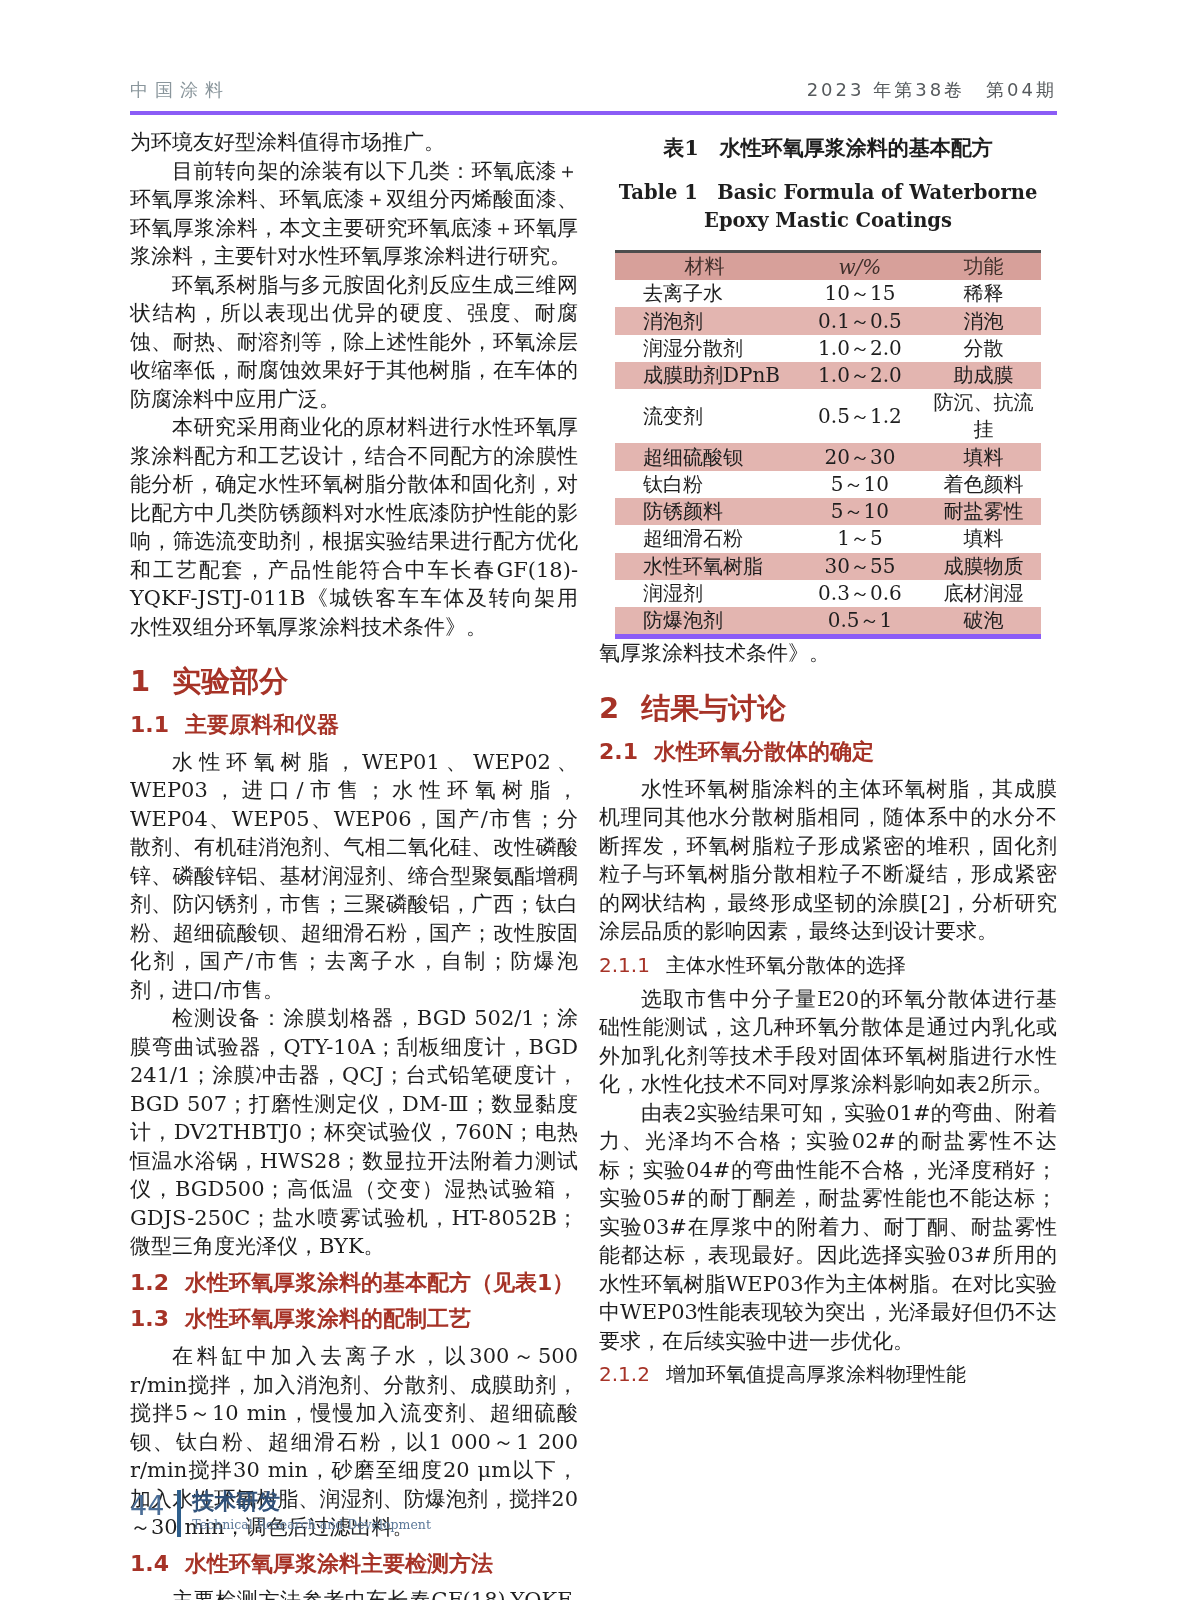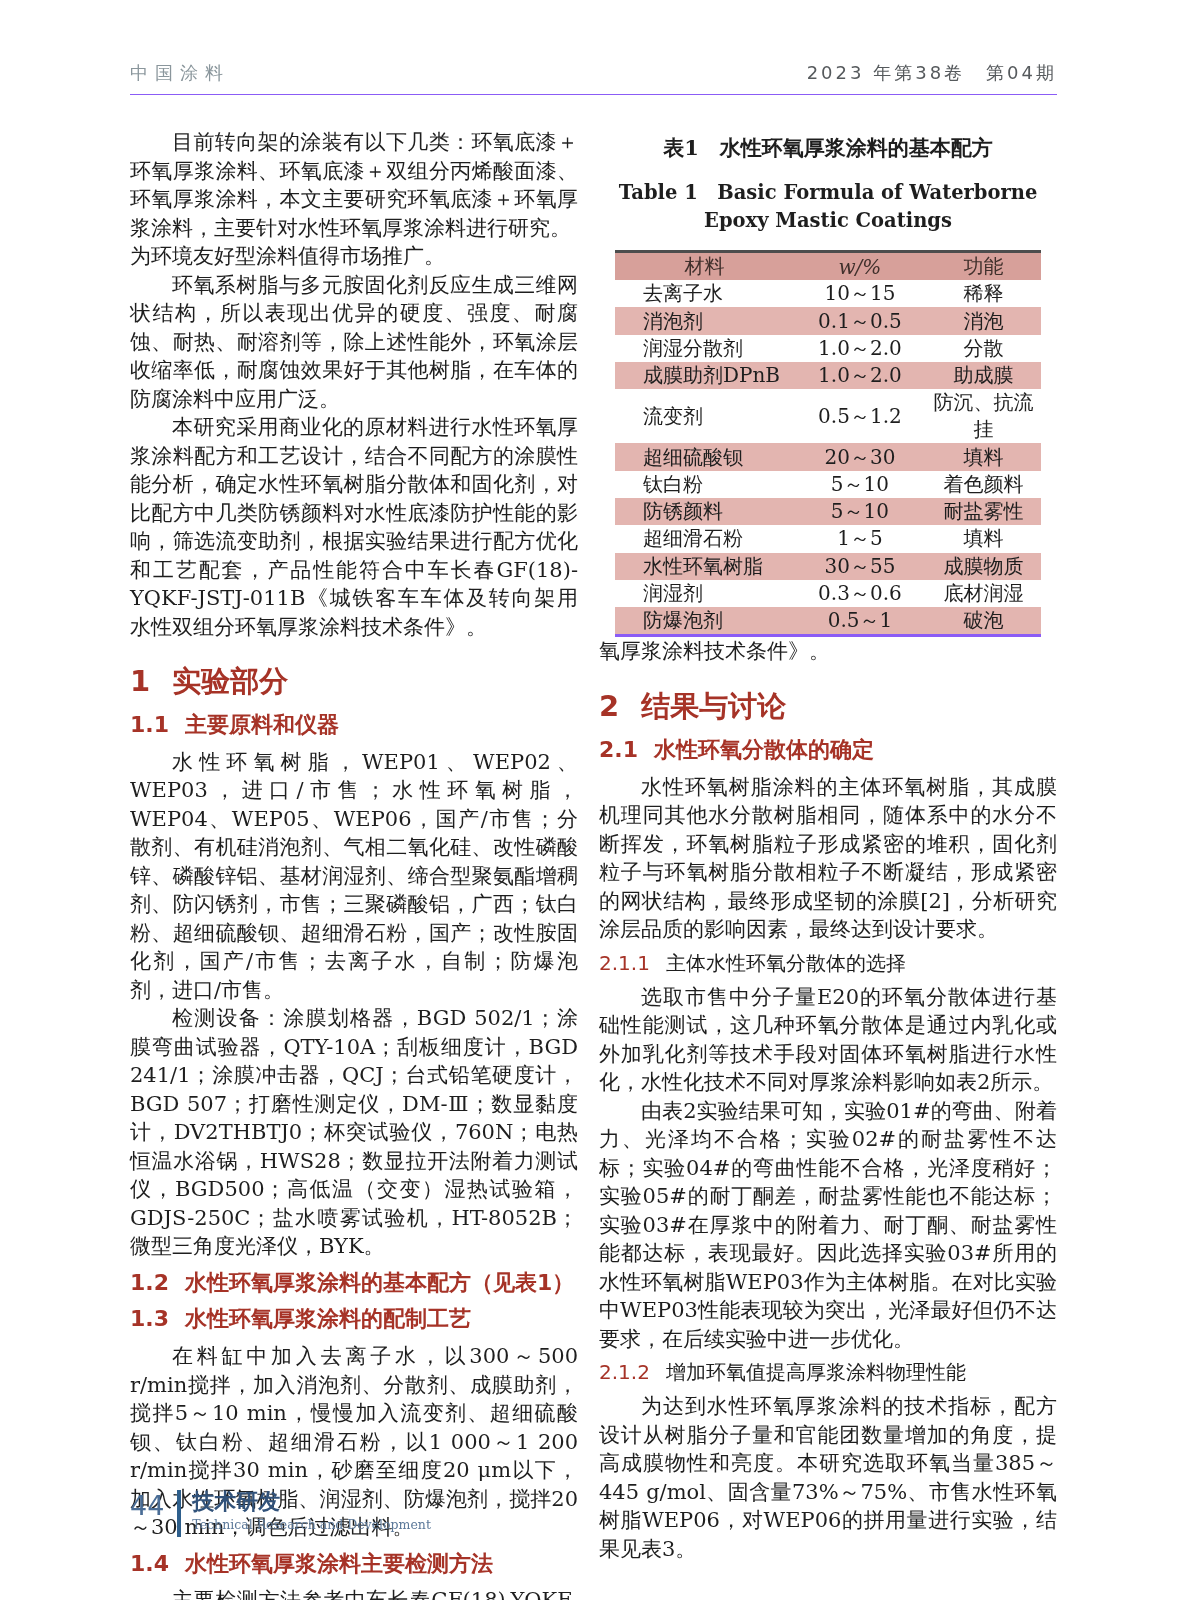--- a/index.html
+++ b/index.html
@@ -1,21 +1,21 @@
 <!DOCTYPE html>
 <html><head>
 <meta charset="utf-8">
 <style>
   html,body{margin:0;padding:0;background:#ffffff;}
   .page{position:relative;width:1187px;height:1600px;background:#ffffff;overflow:hidden;
         font-family:"DejaVu Serif",serif;color:#1e1e1e;}
   
-  .pg-header{position:absolute;top:61px;left:130px;width:927px;
+  .pg-header{position:absolute;top:78px;left:130px;width:927px;
              display:flex;justify-content:space-between;align-items:flex-end;
-             border-bottom:1px solid #8b5cf6;padding-bottom:9px;gap:16px;}
+             border-bottom:4px solid #8b5cf6;padding-bottom:9px;gap:16px;}
   .journal-name{font-family:"DejaVu Sans",sans-serif;font-size:18px;color:#8a969c;letter-spacing:7px;}
   .issue-info{font-family:"DejaVu Sans",sans-serif;font-size:18px;color:#565a5d;letter-spacing:3px;}
   
   .col{position:absolute;top:128px;}
   .col-left{left:130px;width:448px;}
   .col-right{left:599px;width:458px;}
   p.body{margin:0;font-size:21px;line-height:28.5px;text-align:justify;}
   p.indent{text-indent:2em;}
   
   .sec1{margin:22px 0 12px;font-family:"DejaVu Sans",sans-serif;font-weight:bold;
@@ -24,21 +24,21 @@
   .sec2{margin:8px 0 8px;font-family:"DejaVu Sans",sans-serif;font-weight:bold;
         font-size:22px;color:#a63327;line-height:1.3;}
   .sec2 .hnum{margin-right:16px;}
   .sec3{margin:6px 0 6px;font-size:20px;line-height:1.35;}
   .sec3 .hnum{font-family:"DejaVu Sans",sans-serif;color:#a63327;margin-right:16px;}
   .sec3 .htext{color:#1e1e1e;font-weight:normal;}
   
   .tbl-caption-zh{margin:6px 0 18px;text-align:center;font-weight:bold;font-size:21px;line-height:1.3;}
   .tbl-caption-en{margin:16px 10px;text-align:center;font-weight:bold;font-size:19.5px;line-height:1.4;}
   table.formula{width:426px;margin:8px auto 0;border-collapse:collapse;
-                border-top:3px solid #4d4d4d;border-bottom:3px solid #8b5cf6;
+                border-top:3px solid #4d4d4d;border-bottom:5px solid #8b5cf6;
                 font-size:20px;table-layout:fixed;}
   table.formula th,table.formula td{height:27.3px;padding:0;font-weight:normal;text-align:center;}
   table.formula col.c1{width:42%;} table.formula col.c2{width:31%;} table.formula col.c3{width:27%;}
   table.formula thead tr{background:#d7a09a;color:#41302c;}
   table.formula thead th.w-col{font-style:italic;}
   table.formula tbody td.mat{text-align:left;padding-left:28px;}
   table.formula tbody tr:nth-child(even){background:#e3b5b0;}
   .after-table{margin-top:52px;}
   
   .pg-footer{position:absolute;left:130px;top:1490px;display:flex;align-items:flex-start;}
@@ -51,22 +51,22 @@
 <body>
 
 <div class="page">
 
   <div class="pg-header">
     <span class="journal-name">中国涂料</span>
     <span class="issue-info">2023 年第38卷　第04期</span>
   </div>
 
   <div class="col col-left">
+    <p class="body">为环境友好型涂料值得市场推广。</p>
     <p class="body indent">目前转向架的涂装有以下几类：环氧底漆＋环氧厚浆涂料、环氧底漆＋双组分丙烯酸面漆、环氧厚浆涂料，本文主要研究环氧底漆＋环氧厚浆涂料，主要针对水性环氧厚浆涂料进行研究。</p>
-    <p class="body">为环境友好型涂料值得市场推广。</p>
     <p class="body indent">环氧系树脂与多元胺固化剂反应生成三维网状结构，所以表现出优异的硬度、强度、耐腐蚀、耐热、耐溶剂等，除上述性能外，环氧涂层收缩率低，耐腐蚀效果好于其他树脂，在车体的防腐涂料中应用广泛。</p>
     <p class="body indent">本研究采用商业化的原材料进行水性环氧厚浆涂料配方和工艺设计，结合不同配方的涂膜性能分析，确定水性环氧树脂分散体和固化剂，对比配方中几类防锈颜料对水性底漆防护性能的影响，筛选流变助剂，根据实验结果进行配方优化和工艺配套，产品性能符合中车长春GF(18)-YQKF-JSTJ-011B《城铁客车车体及转向架用水性双组分环氧厚浆涂料技术条件》。</p>
 
     <div class="sec1">
       <span class="hnum">1</span><span>实验部分</span>
     </div>
     <div class="sec2">
       <span class="hnum">1.1</span><span>主要原料和仪器</span>
     </div>
     <p class="body indent">水性环氧树脂，WEP01、WEP02、WEP03，进口/市售；水性环氧树脂，WEP04、WEP05、WEP06，国产/市售；分散剂、有机硅消泡剂、气相二氧化硅、改性磷酸锌、磷酸锌铝、基材润湿剂、缔合型聚氨酯增稠剂、防闪锈剂，市售；三聚磷酸铝，广西；钛白粉、超细硫酸钡、超细滑石粉，国产；改性胺固化剂，国产/市售；去离子水，自制；防爆泡剂，进口/市售。</p>
@@ -180,21 +180,20 @@
 
     <div class="sec3">
       <span class="hnum">2.1.1</span><span class="htext">主体水性环氧分散体的选择</span>
     </div>
     <p class="body indent">选取市售中分子量E20的环氧分散体进行基础性能测试，这几种环氧分散体是通过内乳化或外加乳化剂等技术手段对固体环氧树脂进行水性化，水性化技术不同对厚浆涂料影响如表2所示。</p>
     <p class="body indent">由表2实验结果可知，实验01#的弯曲、附着力、光泽均不合格；实验02#的耐盐雾性不达标；实验04#的弯曲性能不合格，光泽度稍好；实验05#的耐丁酮差，耐盐雾性能也不能达标；实验03#在厚浆中的附着力、耐丁酮、耐盐雾性能都达标，表现最好。因此选择实验03#所用的水性环氧树脂WEP03作为主体树脂。在对比实验中WEP03性能表现较为突出，光泽最好但仍不达要求，在后续实验中进一步优化。</p>
 
     <div class="sec3">
       <span class="hnum">2.1.2</span><span class="htext">增加环氧值提高厚浆涂料物理性能</span>
     </div>
-    <p class="body indent">为达到水性环氧厚浆涂料的技术指标，配方设计从树脂分子量和官能团数量增加的角度，提高成膜物性和亮度。本研究选取环氧当量385～445 g/mol、固含量73%～75%、市售水性环氧树脂WEP06，对WEP06的拼用量进行实验，结果见表3。</p>
   </div>
 
   <div class="pg-footer">
     <span class="page-num">44</span>
     <span class="footer-bar"></span>
     <span>
       <div class="footer-zh">技术研发</div>
       <div class="footer-en">Technical Research and Development</div>
     </span>
   </div>

